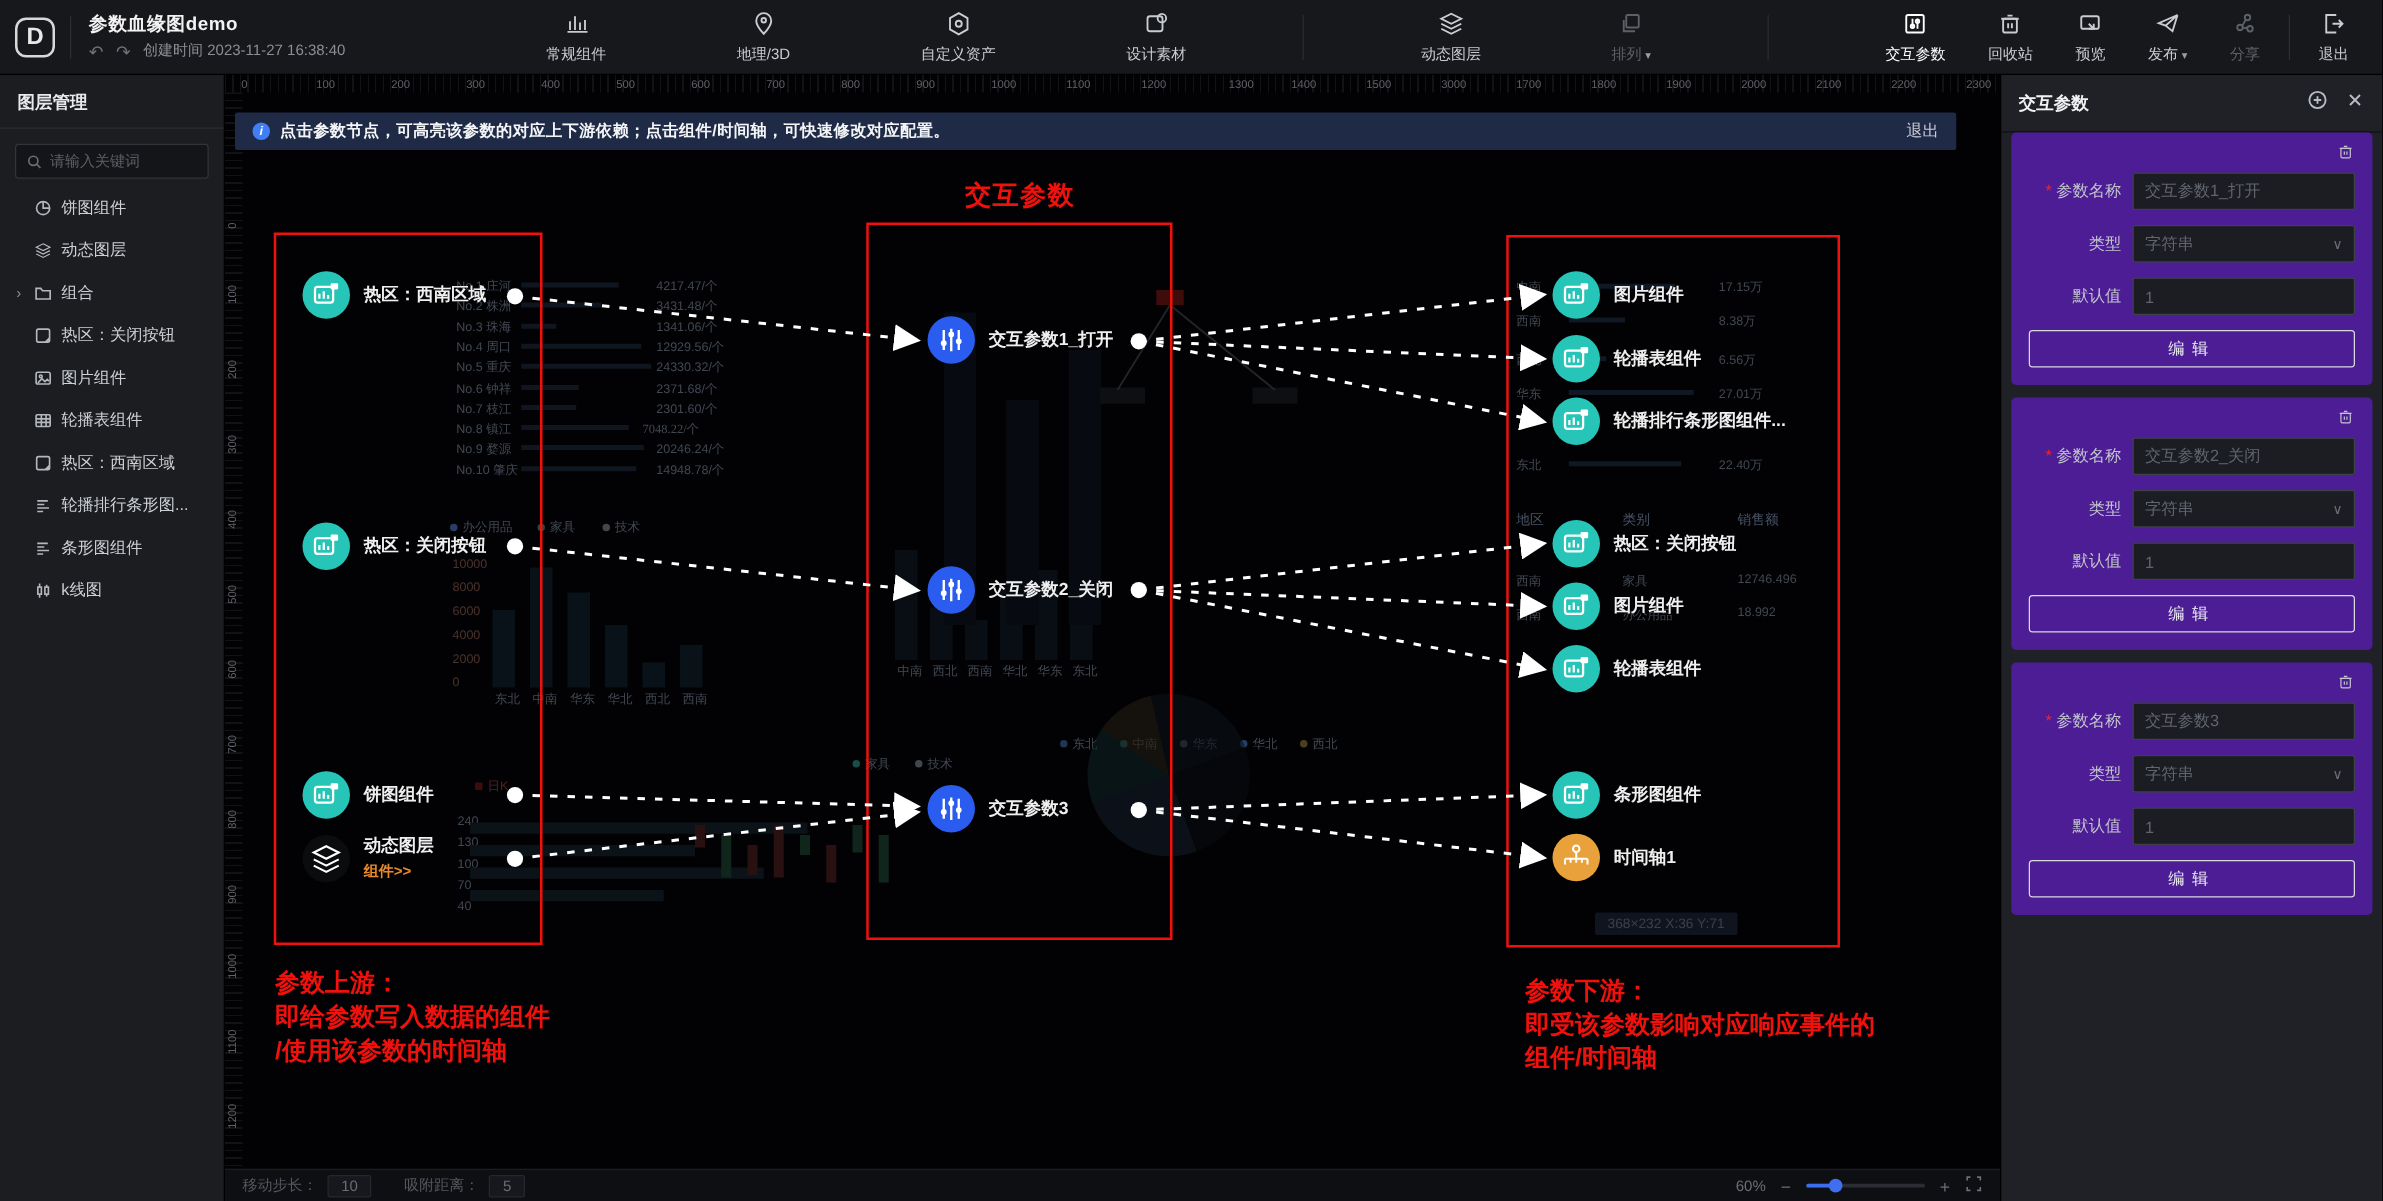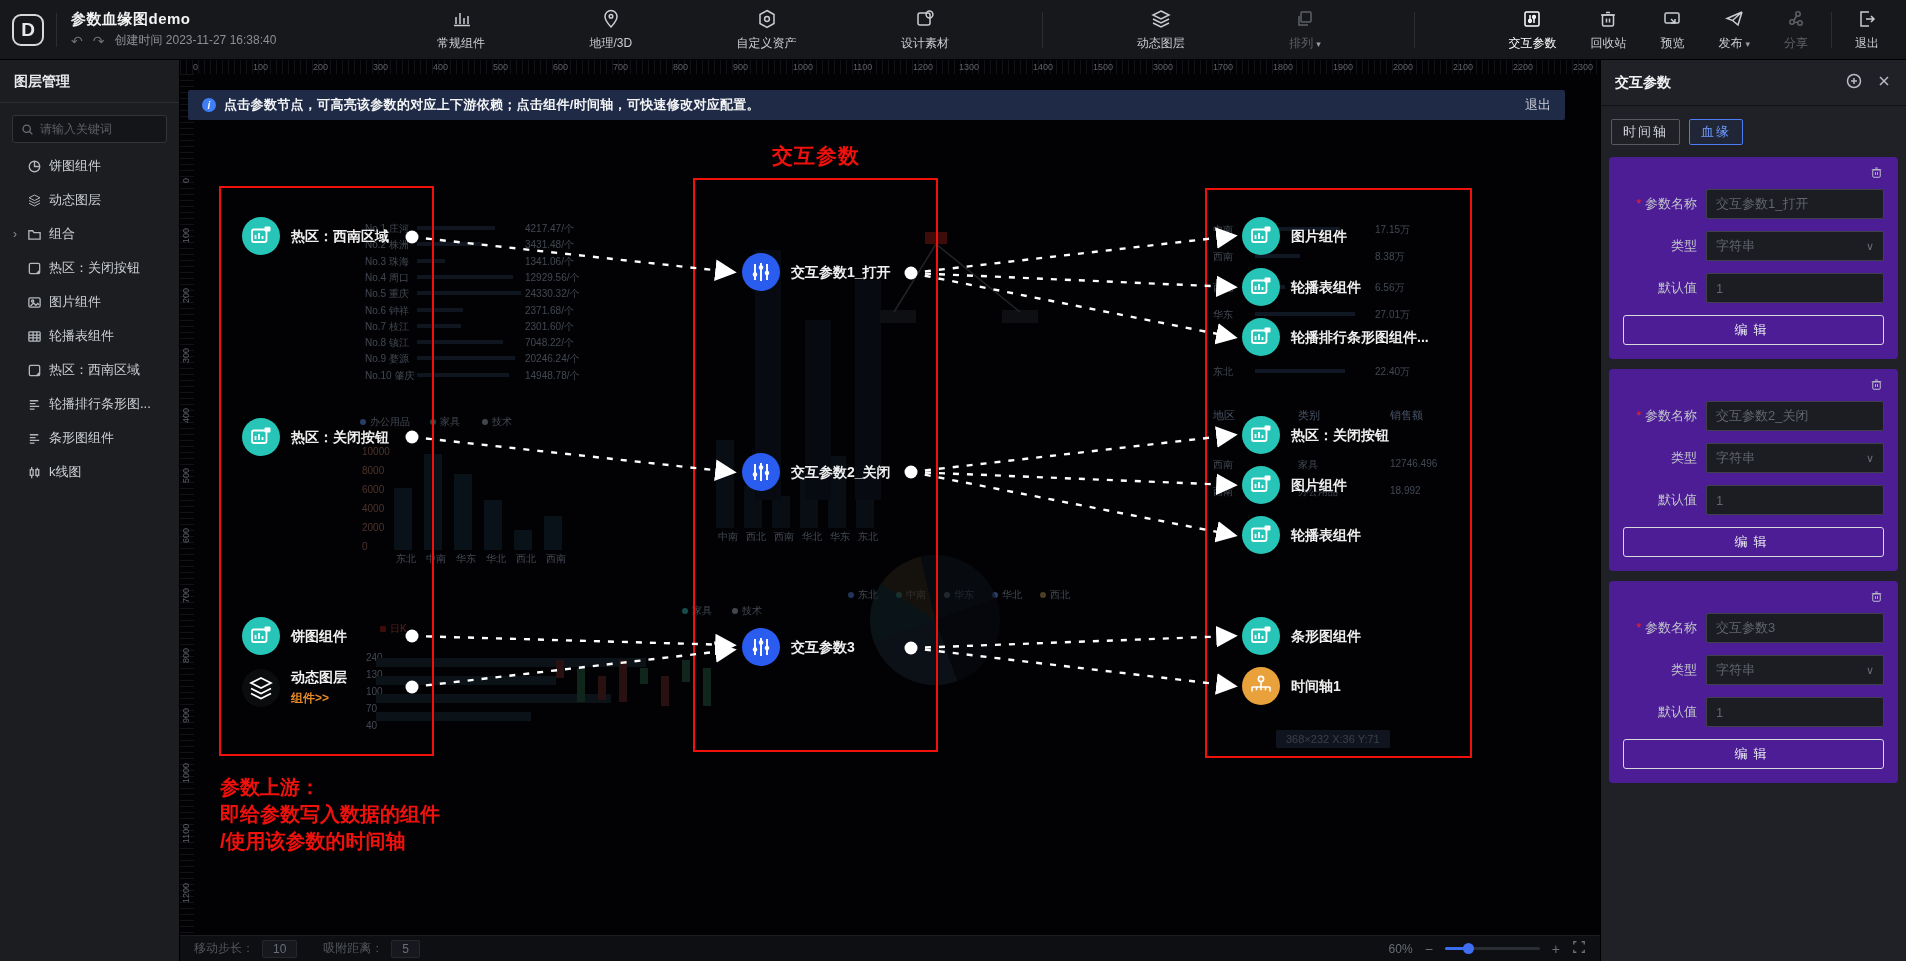--- a/index.html
+++ b/index.html
@@ -356,21 +356,21 @@
         <span class="bgt" style="left: 185px; top: 227.2px;">No.5 重庆</span>
         <span class="bgt" style="left: 345px; top: 227.2px;">24330.32/个</span>
         <div class="bgr" style="left: 237px; top: 231.2px; width: 104px; height: 4px; background: rgb(27, 39, 55);"></div>
         <span class="bgt" style="left: 185px; top: 243.5px;">No.6 钟祥</span>
         <span class="bgt" style="left: 345px; top: 243.5px;">2371.68/个</span>
         <div class="bgr" style="left: 237px; top: 247.5px; width: 46px; height: 4px; background: rgb(27, 39, 55);"></div>
         <span class="bgt" style="left: 185px; top: 259.8px;">No.7 枝江</span>
         <span class="bgt" style="left: 345px; top: 259.8px;">2301.60/个</span>
         <div class="bgr" style="left: 237px; top: 263.8px; width: 44px; height: 4px; background: rgb(27, 39, 55);"></div>
         <span class="bgt" style="left: 185px; top: 276.1px;">No.8 镇江</span>
-        <span class="bgt" style="left: 345px; top: 276.1px;">7048.22/个</span>
+        <span class="bgt" style="left: 334px; top: 276.1px; font-family: Liberation Serif, serif;">7048.22/个</span>
         <div class="bgr" style="left: 237px; top: 280.1px; width: 86px; height: 4px; background: rgb(27, 39, 55);"></div>
         <span class="bgt" style="left: 185px; top: 292.4px;">No.9 婺源</span>
         <span class="bgt" style="left: 345px; top: 292.4px;">20246.24/个</span>
         <div class="bgr" style="left: 237px; top: 296.4px; width: 98px; height: 4px; background: rgb(27, 39, 55);"></div>
         <span class="bgt" style="left: 185px; top: 308.7px;">No.10 肇庆</span>
         <span class="bgt" style="left: 345px; top: 308.7px;">14948.78/个</span>
         <div class="bgr" style="left: 237px; top: 312.7px; width: 92px; height: 4px; background: rgb(27, 39, 55);"></div>
         <span class="bgt" style="left: 180px; top: 355px;"><span class="bgdot" style="background:#4a6fb5"></span>办公用品</span>
         <span class="bgt" style="left: 250px; top: 355px;"><span class="bgdot" style="background:#2a8b84"></span>家具</span>
         <span class="bgt" style="left: 302px; top: 355px;"><span class="bgdot" style="background:#777e8a"></span>技术</span>
@@ -523,21 +523,21 @@
       <span class="rn" style="left: 193px;">300</span>
       <span class="rn" style="left: 253px;">400</span>
       <span class="rn" style="left: 313px;">500</span>
       <span class="rn" style="left: 373px;">600</span>
       <span class="rn" style="left: 433px;">700</span>
       <span class="rn" style="left: 493px;">800</span>
       <span class="rn" style="left: 553px;">900</span>
       <span class="rn" style="left: 613px;">1000</span>
       <span class="rn" style="left: 673px;">1100</span>
       <span class="rn" style="left: 733px;">1200</span>
-      <span class="rn" style="left: 779px; text-align: center;">1300</span>
+      <span class="rn" style="left: 803px; text-align: center;">1300</span>
       <span class="rn" style="left: 853px;">1400</span>
       <span class="rn" style="left: 913px;">1500</span>
       <span class="rn" style="left: 973px;">3000</span>
       <span class="rn" style="left: 1033px;">1700</span>
       <span class="rn" style="left: 1093px;">1800</span>
       <span class="rn" style="left: 1153px;">1900</span>
       <span class="rn" style="left: 1213px;">2000</span>
       <span class="rn" style="left: 1273px;">2100</span>
       <span class="rn" style="left: 1333px;">2200</span>
       <span class="rn" style="left: 1393px;">2300</span>
@@ -706,41 +706,40 @@
           <svg viewBox="0 0 38 38">
             <circle cx="19" cy="12" r="2.6" stroke="#fff" stroke-width="1.6" fill="none"></circle>
             <path d="M19 14.6V20M10 20h18M10 20v4.5M28 20v4.5M14.5 20v3.2M19 20v3.2M23.5 20v3.2" stroke="#fff" stroke-width="1.6" fill="none"></path>
           </svg>
         </span>
   <span><span class="nl">时间轴1</span></span>
       </div>
       <div class="anno" style="left: 40px; top: 714px;">参数上游：
 即给参数写入数据的组件
 /使用该参数的时间轴</div>
+      <div class="anno" style="left: 1040px; top: 720px;">参数下游：
+即受该参数影响对应响应事件的
+组件/时间轴</div>
     </main>
 
   <aside class="rpanel">
     <div class="rp-head">
       <span class="rp-title">交互参数</span>
       <span class="rp-ic">
         <svg viewBox="0 0 16 16">
             <circle cx="8" cy="8" r="6.5"></circle>
             <path d="M8 5v6M5 8h6"></path>
           </svg>
       </span>
       <span class="rp-ic">
         <svg viewBox="0 0 16 16">
             <path d="M4 4l8 8M12 4l-8 8"></path>
           </svg>
       </span>
     </div>
-    <div class="tabs" id="tabs">
-        <div class="tab">时间轴</div>
-        <div class="tab active">血缘</div>
-      </div>
     <div id="cards">
         <div class="card">
   <div class="card-trash"><span><svg viewBox="0 0 22 22">
                 <rect x="5.5" y="7" width="11" height="11" rx="1.5"></rect>
                 <path d="M4 7h14M9 4.5h4M9.5 10.5v4M12.5 10.5v4"></path>
               </svg></span></div>
   <div class="f-row">
     <span class="f-label req">参数名称</span>
     <span class="f-input">交互参数1_打开</span>
   </div>

